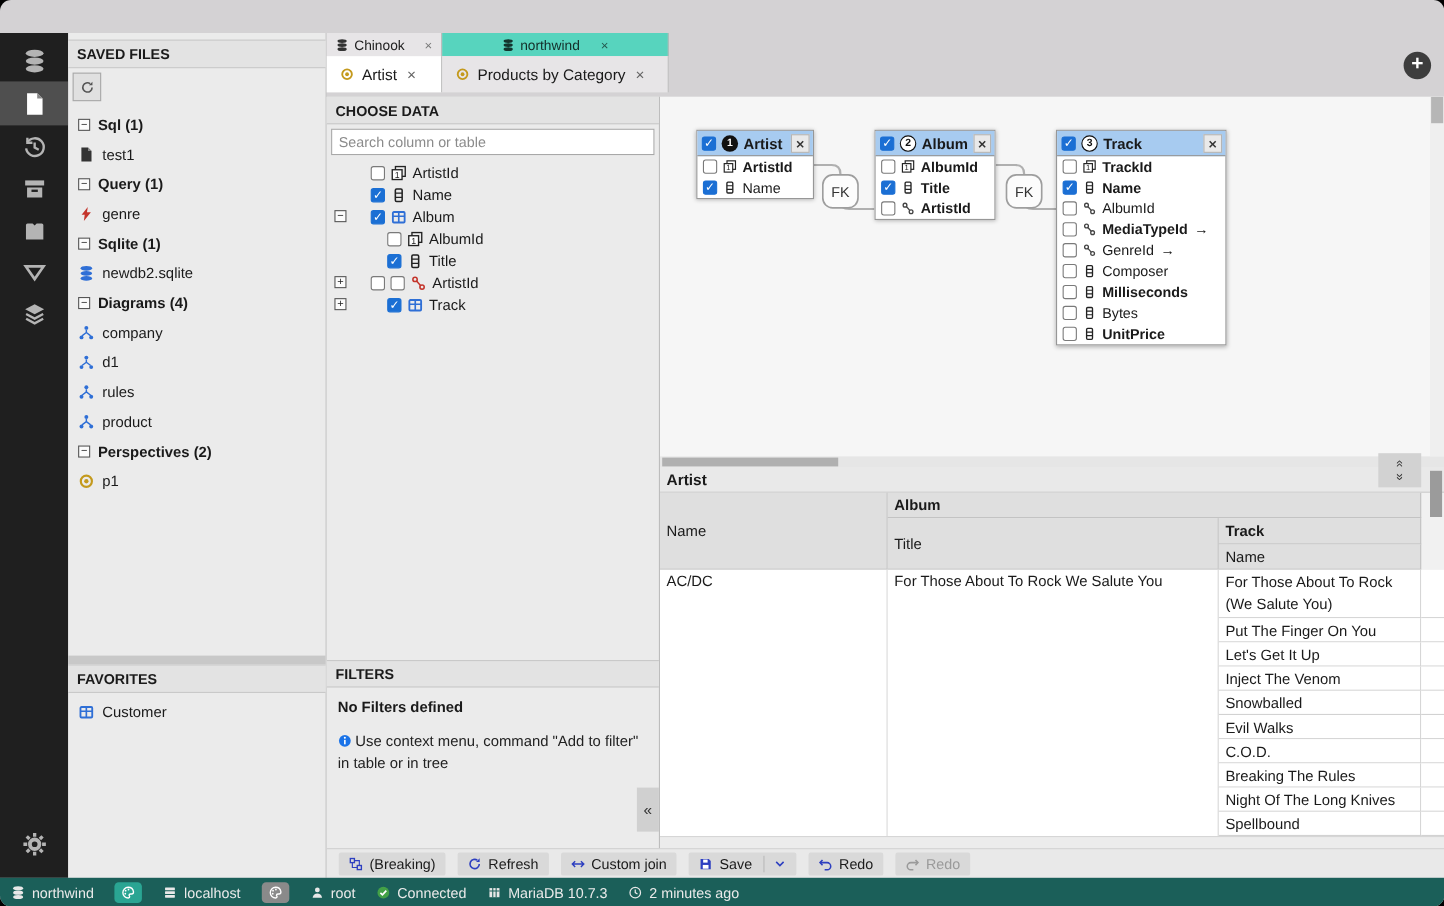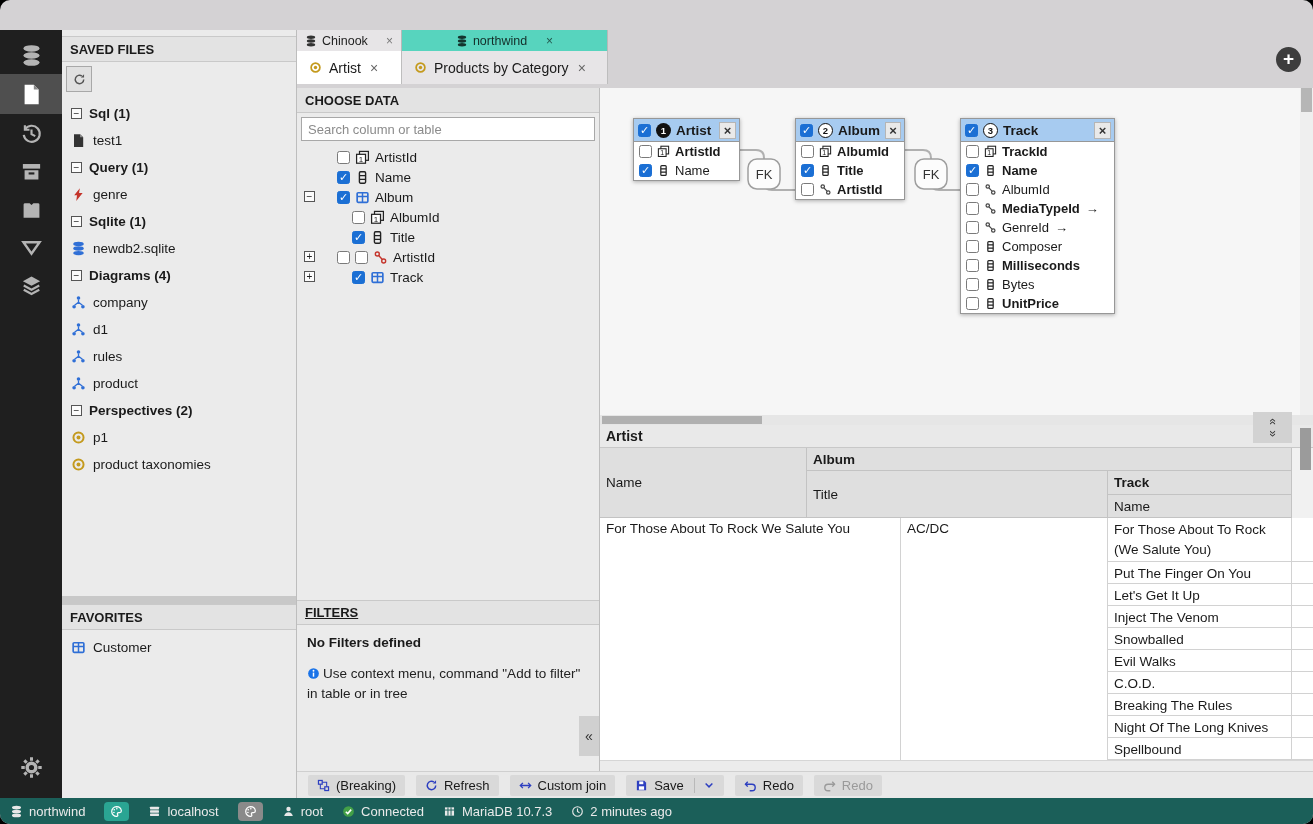--- a/index.html
+++ b/index.html
@@ -316,29 +316,20 @@
           </div>
           <div class="titem">
          <span class="icn i15 icn-eye" style="color:#c49a1d">
               <svg viewBox="0 0 16 16">
                 <circle cx="8" cy="8" r="5.4" fill="none" stroke="currentColor" stroke-width="2.1"></circle>
                 <circle cx="8" cy="8" r="2.1" fill="currentColor"></circle>
               </svg>
             </span>
          <span>p1</span>
           </div>
-          <div class="titem">
-         <span class="icn i15 icn-eye" style="color:#c49a1d">
-              <svg viewBox="0 0 16 16">
-                <circle cx="8" cy="8" r="5.4" fill="none" stroke="currentColor" stroke-width="2.1"></circle>
-                <circle cx="8" cy="8" r="2.1" fill="currentColor"></circle>
-              </svg>
-            </span>
-         <span>product taxonomies</span>
-          </div>
         </div>
       <div class="splitter"></div>
       <div class="phead phead2">FAVORITES</div>
       <div id="favList" style="padding-top:4px;">
           <div class="titem">
        <span class="icn i15 icn-table" style="color:#2f6fd6">
               <svg viewBox="0 0 16 16">
                 <rect x="2.3" y="2.9" width="11.4" height="10.2" rx="1" fill="none" stroke="currentColor" stroke-width="1.8"></rect>
                 <path d="M2.3 7h11.4M8 2.9v10.2" stroke="currentColor" stroke-width="1.6"></path>
               </svg>
@@ -482,21 +473,21 @@
        <span class="cb checked"></span>
        <span class="icn i15 icn-table" style="color:#2f6fd6">
                   <svg viewBox="0 0 16 16">
                     <rect x="2.3" y="2.9" width="11.4" height="10.2" rx="1" fill="none" stroke="currentColor" stroke-width="1.8"></rect>
                     <path d="M2.3 7h11.4M8 2.9v10.2" stroke="currentColor" stroke-width="1.6"></path>
                   </svg>
                 </span>
        <span class="">Track</span>
               </div>
             </div>
-          <div class="phead m" style="margin-top:0;border-top:1px solid #c9c9c9;text-decoration:underline;">FILTERS</div>
+          <div class="phead m" style="margin-top:0;border-top:1px solid #c9c9c9;">FILTERS</div>
           <div class="filtbody">
             <div class="nofilt">No Filters defined</div>
             <div class="hint"><span class="icn i13">
                   <svg viewBox="0 0 16 16">
                     <circle cx="8" cy="8" r="6.6" fill="#1a73e8"></circle>
                     <rect x="7.1" y="6.9" width="1.8" height="5" fill="#fff"></rect>
                     <circle cx="8" cy="4.6" r="1.15" fill="#fff"></circle>
                   </svg>
                 </span><span>Use context menu, command "Add to filter" in table or in tree</span></div>
           </div>
@@ -724,22 +715,22 @@
               <div class="grow2">
                 <div class="ghcell gtitlecell">Title</div>
                 <div class="gtrackcol">
                   <div class="ghcell b gtrack">Track</div>
                   <div class="ghcell gtrackname">Name</div>
                 </div>
               </div>
             </div>
           </div>
           <div class="gbody">
+            <div class="bcell bc1">AC/DC</div>
             <div class="bcell bc2">For Those About To Rock We Salute You</div>
-            <div class="bcell bc1">AC/DC</div>
             <div class="bc3" id="trackCol">
                 <div class="trow" style="height:52px">For Those About To Rock (We Salute You)</div>
                 <div class="trow" style="height:22px">Put The Finger On You</div>
                 <div class="trow" style="height:22px">Let's Get It Up</div>
                 <div class="trow" style="height:22px">Inject The Venom</div>
                 <div class="trow" style="height:22px">Snowballed</div>
                 <div class="trow" style="height:22px">Evil Walks</div>
                 <div class="trow" style="height:22px">C.O.D.</div>
                 <div class="trow" style="height:22px">Breaking The Rules</div>
                 <div class="trow" style="height:22px">Night Of The Long Knives</div>

